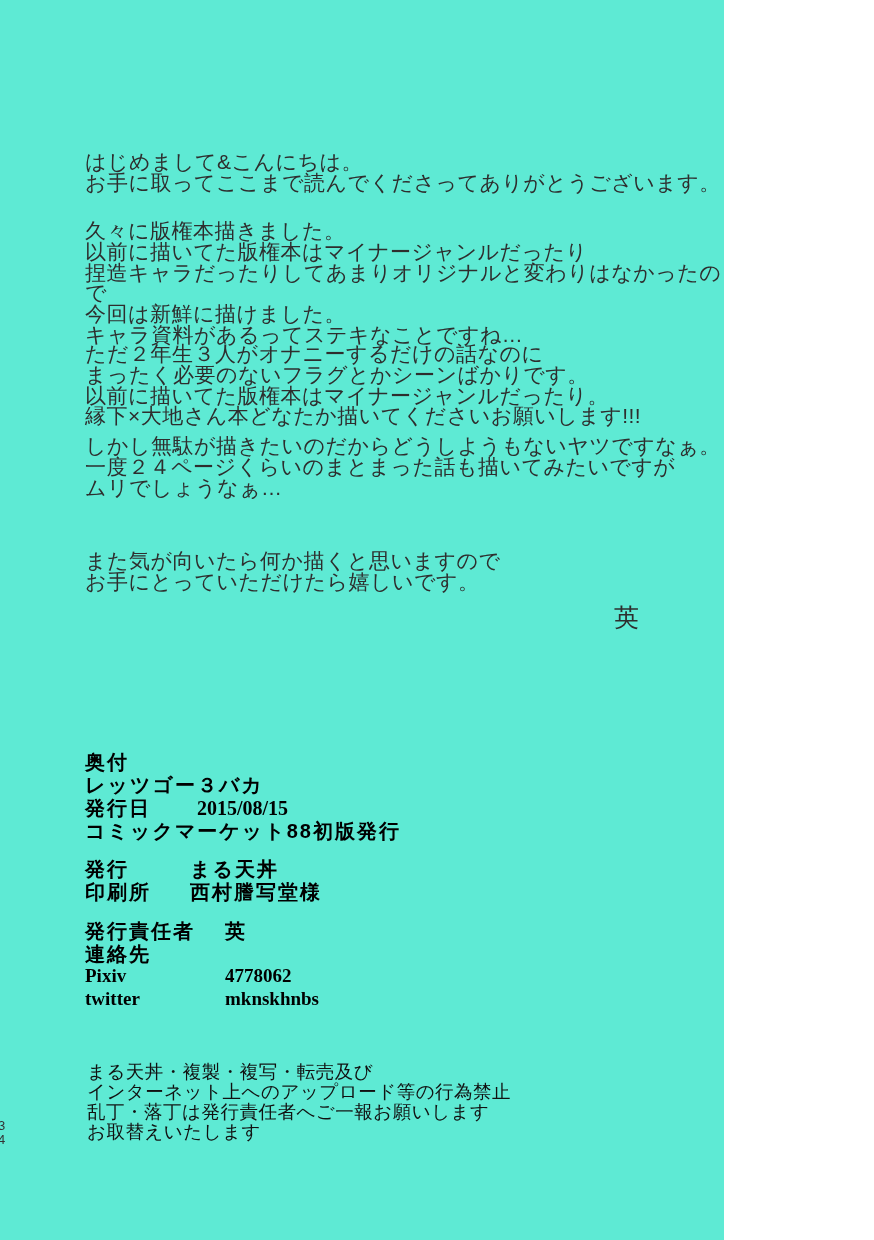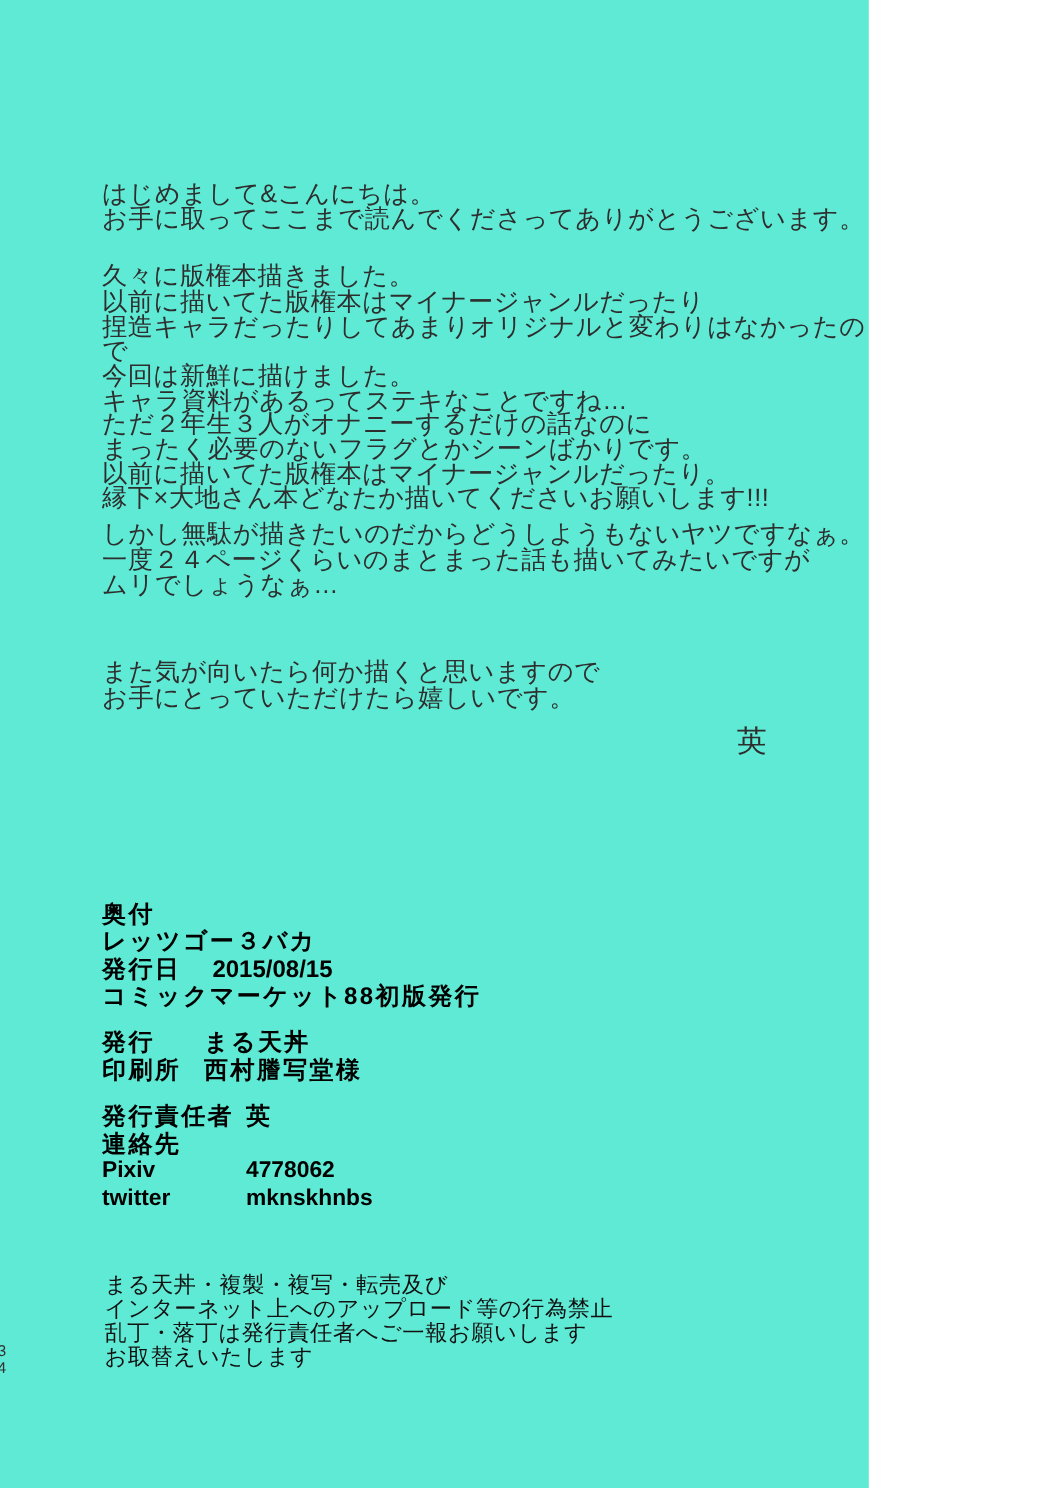--- a/index.html
+++ b/index.html
@@ -42,27 +42,28 @@
     font-size: 20px;
     line-height: 23px;
     letter-spacing: 2px;
     white-space: pre;
   }
   .c-row {
     display: flex;
     font-size: 20px;
     line-height: 23px;
     letter-spacing: 2px;
+    gap: 20px;
   }
   .c-row .c-label { flex: 0 0 auto; }
   .lbl-92  { width: 92px; }
   .lbl-85  { width: 85px; }
   .lbl-120 { width: 120px; }
   .mono {
-    font-family: Liberation Sans, sans-serif;
+    font-family: Liberation Serif, serif;
     font-weight: 700;
     font-size: 19px;
     letter-spacing: 0;
   }
   .block2 .c-row, .block3 .c-row { line-height: 22.5px; }
   .notice {
     position: absolute;
     left: 87px;
     top: 1062px;
     white-space: pre-line;

